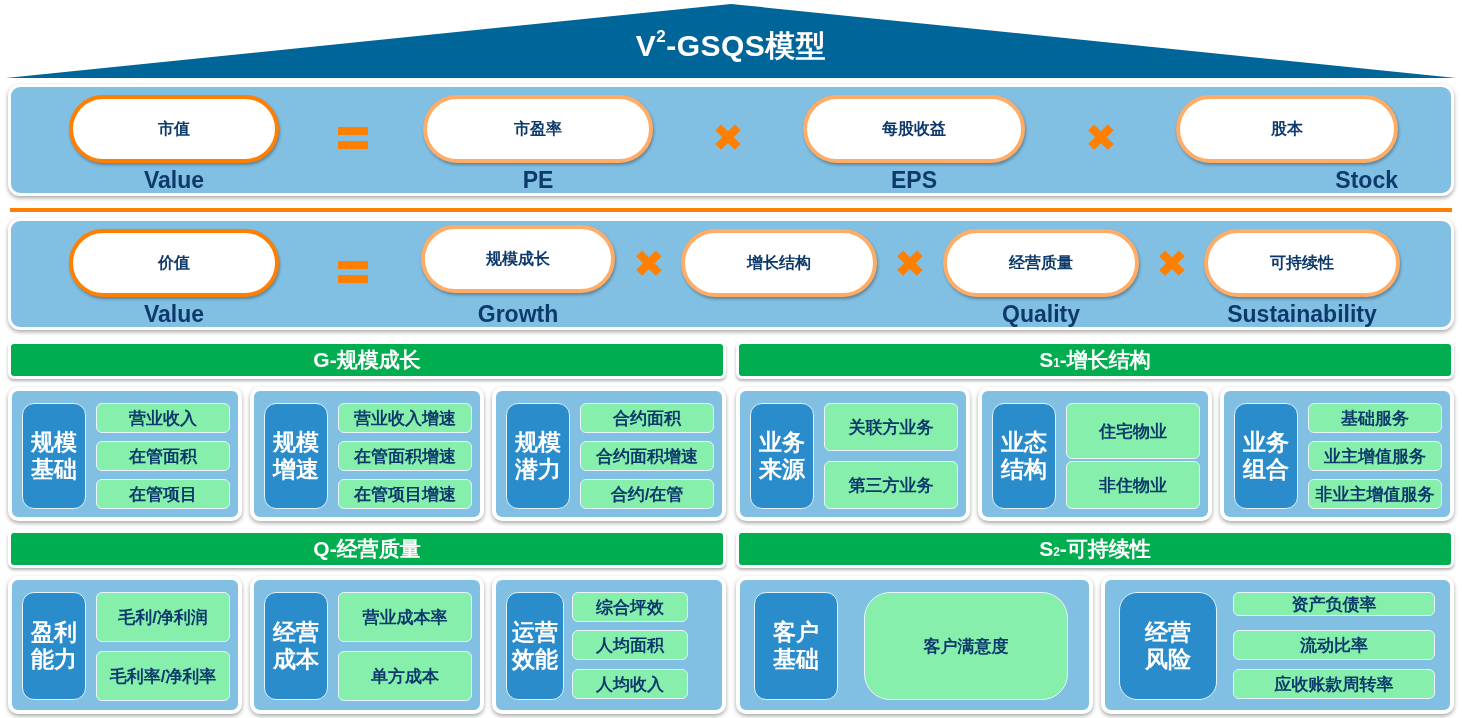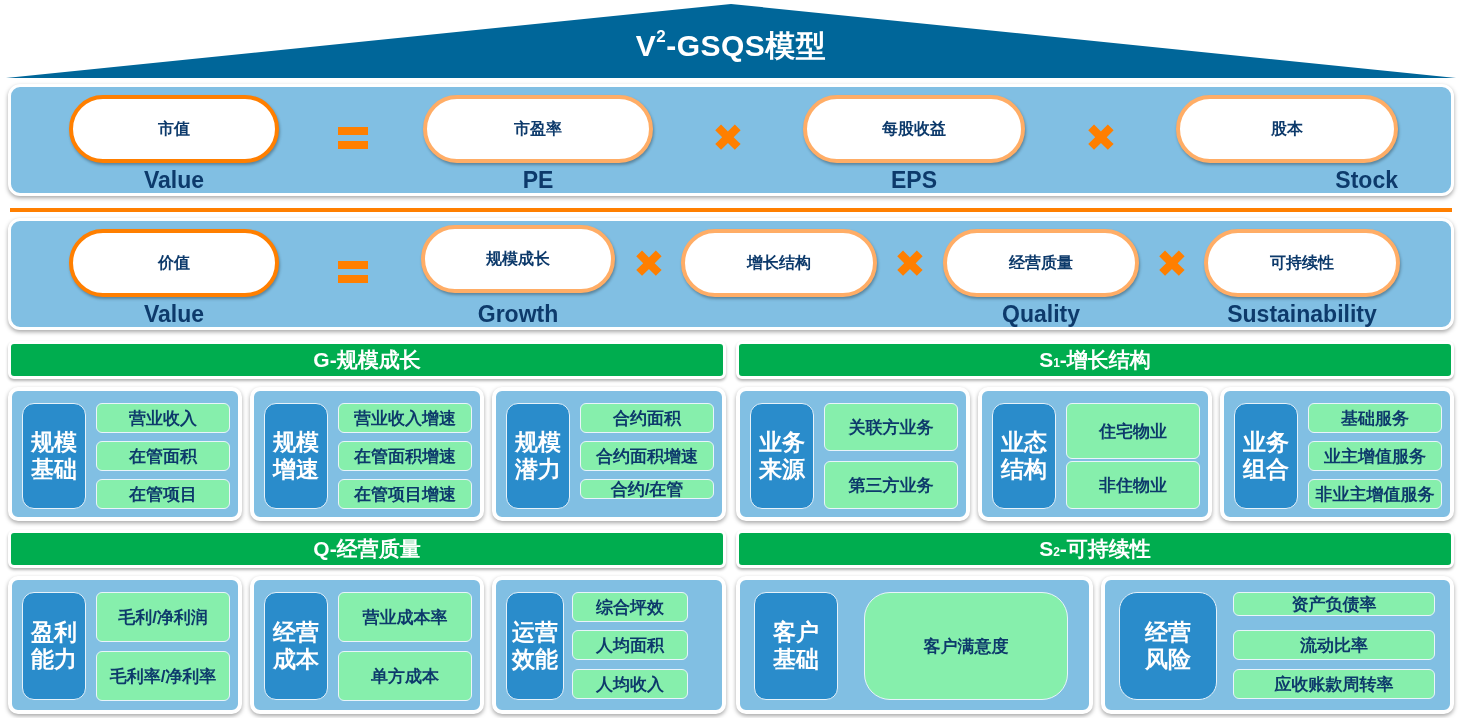--- a/index.html
+++ b/index.html
@@ -110,21 +110,21 @@
 增速</div>
   <div class="item" style="left:84px;top:12px;width:134px;height:30px;">营业收入增速</div>
   <div class="item" style="left:84px;top:50px;width:134px;height:30px;">在管面积增速</div>
   <div class="item" style="left:84px;top:88px;width:134px;height:30px;">在管项目增速</div>
 </div>
 <div class="card" style="left:492px;top:387px;width:234px;height:134px;">
   <div class="cat" style="left:10px;top:12px;width:64px;height:106px;white-space:pre-line;">规模
 潜力</div>
   <div class="item" style="left:84px;top:12px;width:134px;height:30px;">合约面积</div>
   <div class="item" style="left:84px;top:50px;width:134px;height:30px;">合约面积增速</div>
-  <div class="item" style="left:84px;top:88px;width:134px;height:20px;">合约/在管</div>
+  <div class="item" style="left:84px;top:88px;width:134px;height:30px;">合约/在管</div>
 </div>
 
 <div class="card" style="left:736px;top:387px;width:234px;height:134px;">
   <div class="cat" style="left:10px;top:12px;width:64px;height:106px;white-space:pre-line;">业务
 来源</div>
   <div class="item" style="left:84px;top:12px;width:134px;height:48px;">关联方业务</div>
   <div class="item" style="left:84px;top:70px;width:134px;height:48px;">第三方业务</div>
 </div>
 <div class="card" style="left:978px;top:387px;width:234px;height:134px;">
   <div class="cat" style="left:10px;top:12px;width:64px;height:106px;white-space:pre-line;">业态

